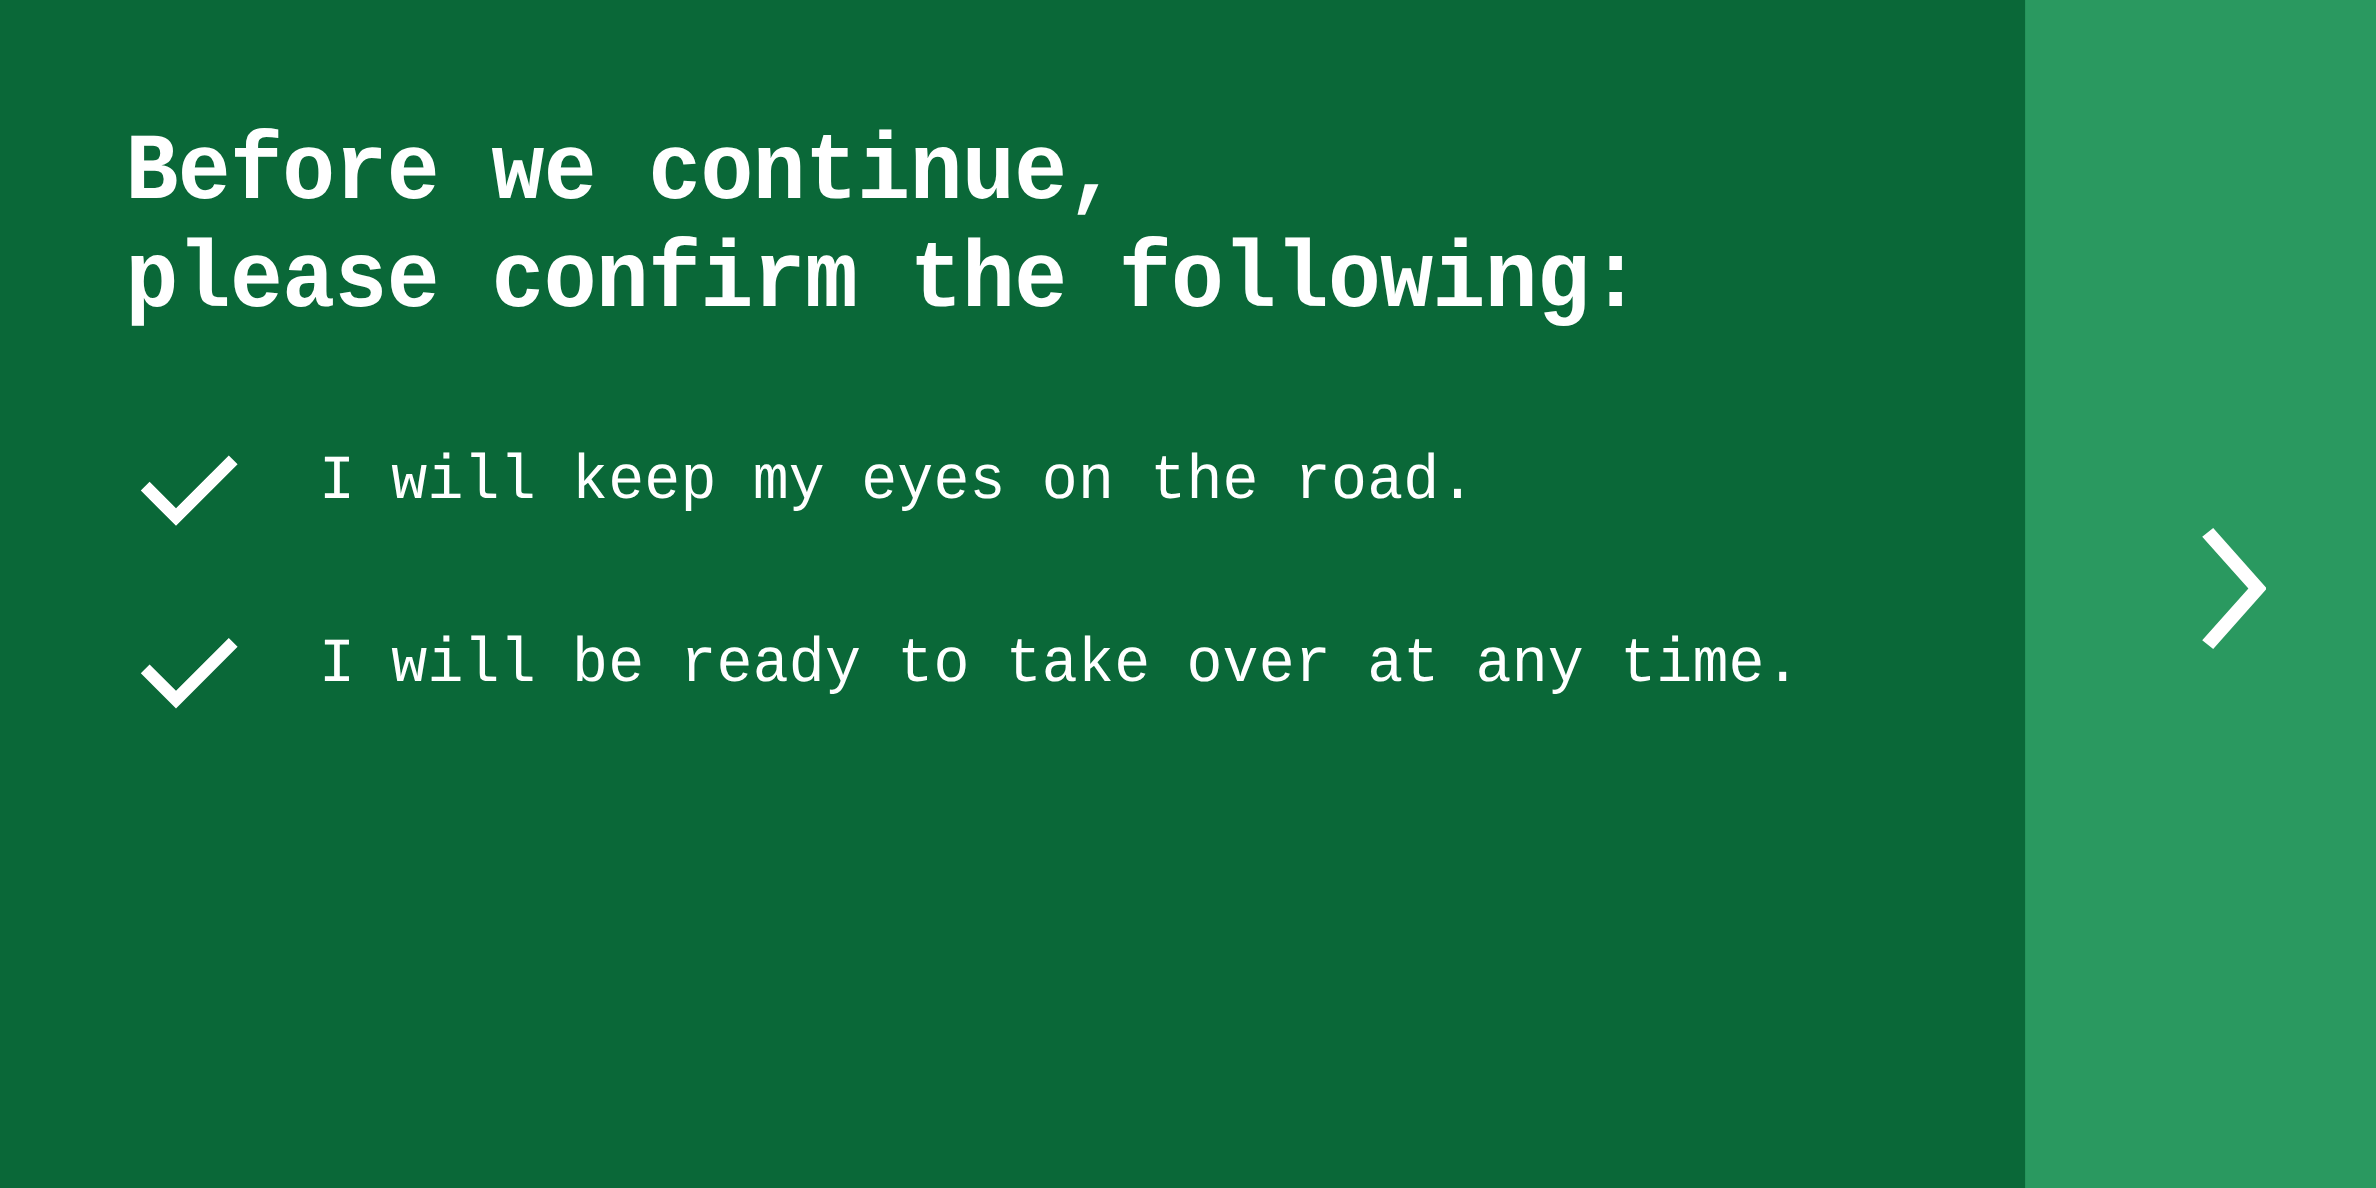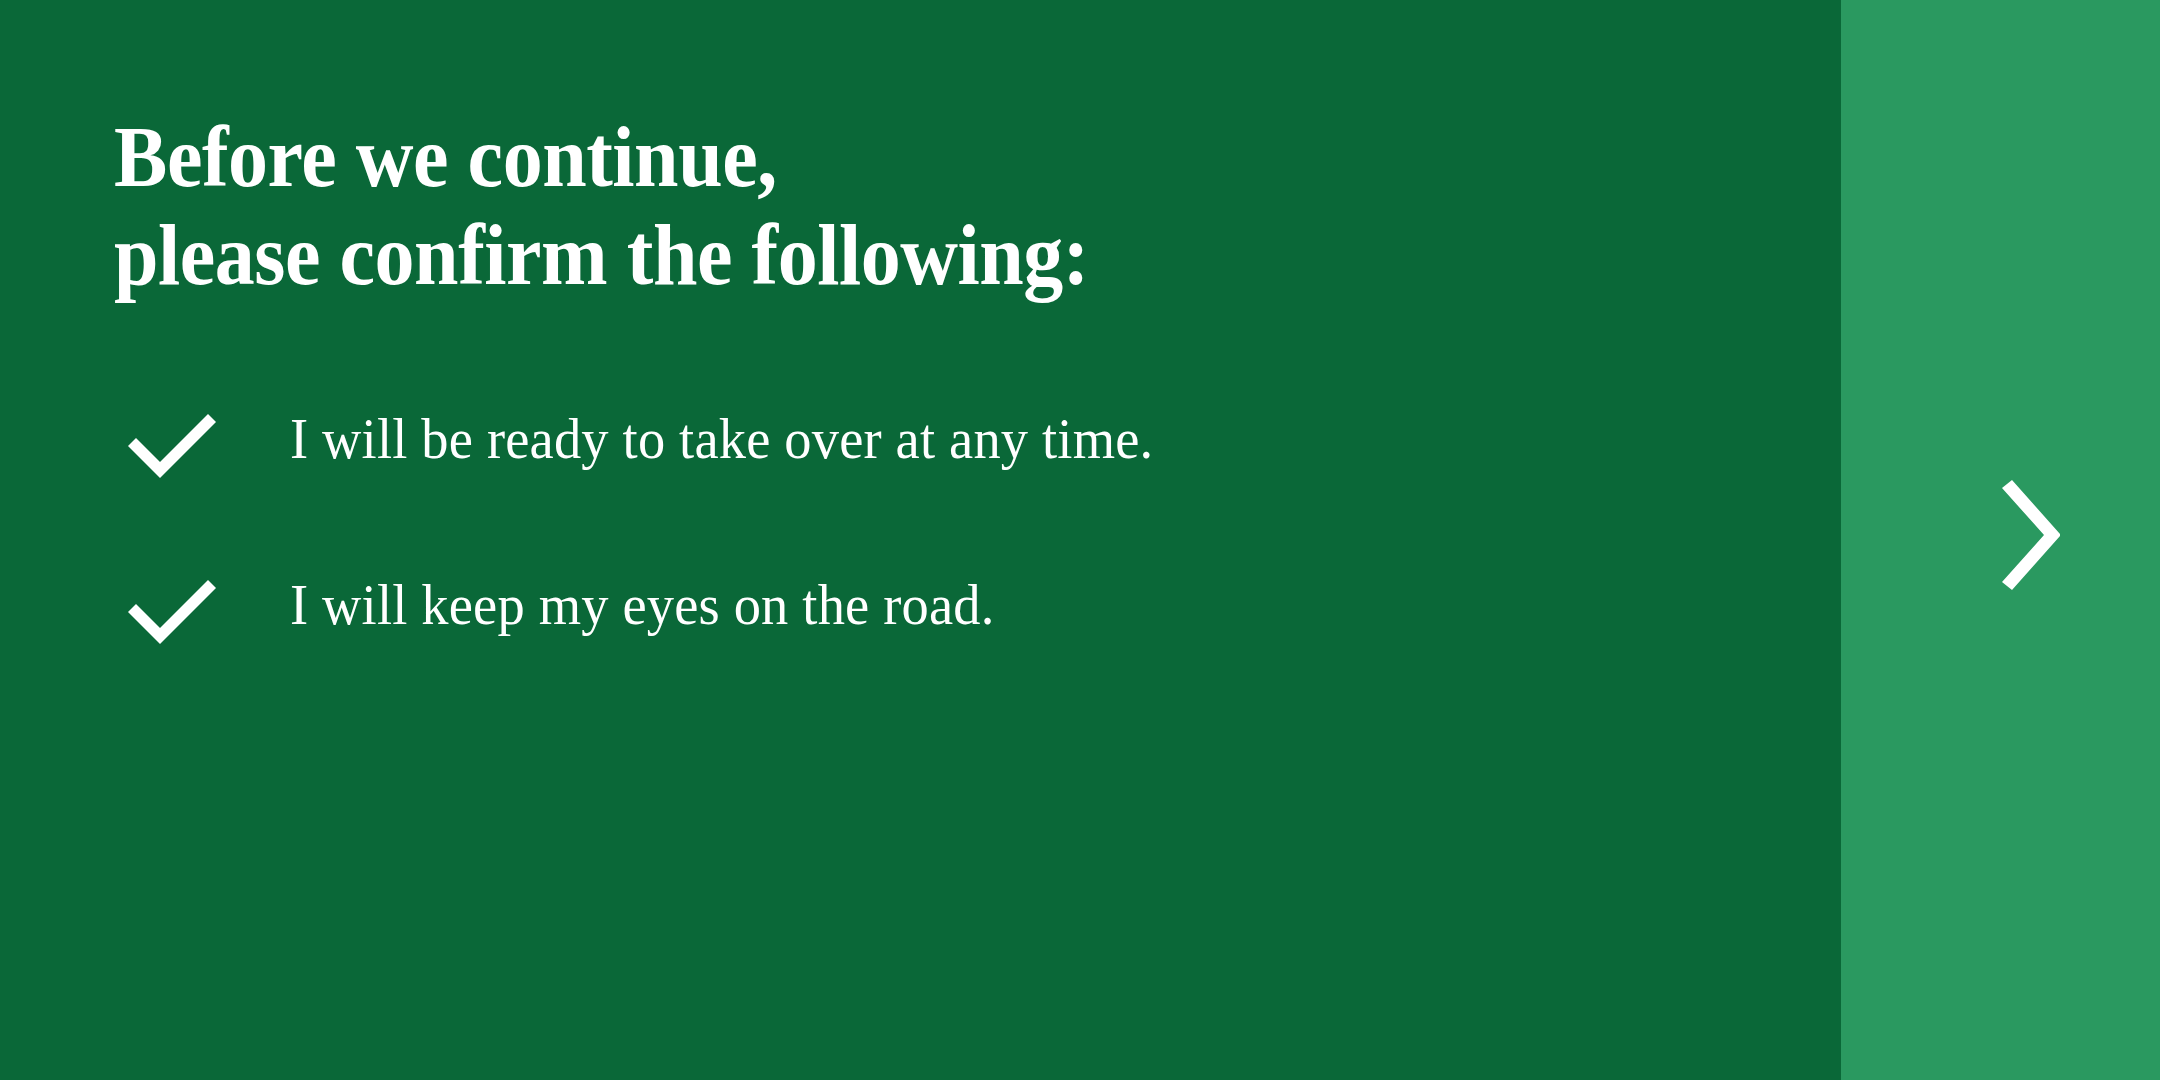--- a/index.html
+++ b/index.html
@@ -7,21 +7,21 @@
     padding: 0;
     background: #0a6838;
   }
 
   #screen {
     position: relative;
     width: 2160px;
     height: 1080px;
     overflow: hidden;
     background: #0a6838;
-    font-family: Liberation Serif, serif;
+    font-family: Liberation Mono, monospace;
     -webkit-font-smoothing: antialiased;
   }
 
   
   .content-panel {
     position: absolute;
     left: 0;
     top: 0;
     width: 1841px;
     height: 1080px;
@@ -126,30 +126,30 @@
     </div>
 
     <div class="checklist">
 
       <div class="check-row">
         <span class="check-icon">
           <svg viewBox="0 0 96 80" xmlns="http://www.w3.org/2000/svg" aria-hidden="true">
             <path d="M4 42 L12 34 L36 58 L84 10 L92 18 L36 74 Z" fill="#ffffff"></path>
           </svg>
         </span>
-        <span class="check-label">I will be ready to take over at any time.</span>
+        <span class="check-label">I will keep my eyes on the road.</span>
       </div>
 
       <div class="check-row">
         <span class="check-icon">
           <svg viewBox="0 0 96 80" xmlns="http://www.w3.org/2000/svg" aria-hidden="true">
             <path d="M4 42 L12 34 L36 58 L84 10 L92 18 L36 74 Z" fill="#ffffff"></path>
           </svg>
         </span>
-        <span class="check-label">I will keep my eyes on the road.</span>
+        <span class="check-label">I will be ready to take over at any time.</span>
       </div>
 
 
     </div>
   </div>
 
   <div class="next-panel">
     <span class="chevron-wrap">
       <svg viewBox="0 0 120 110" xmlns="http://www.w3.org/2000/svg" aria-hidden="true">
         <path d="M32 8 L42 0 L90 54 L90 56 L42 110 L32 102 L74 55 Z" fill="#ffffff"></path>

